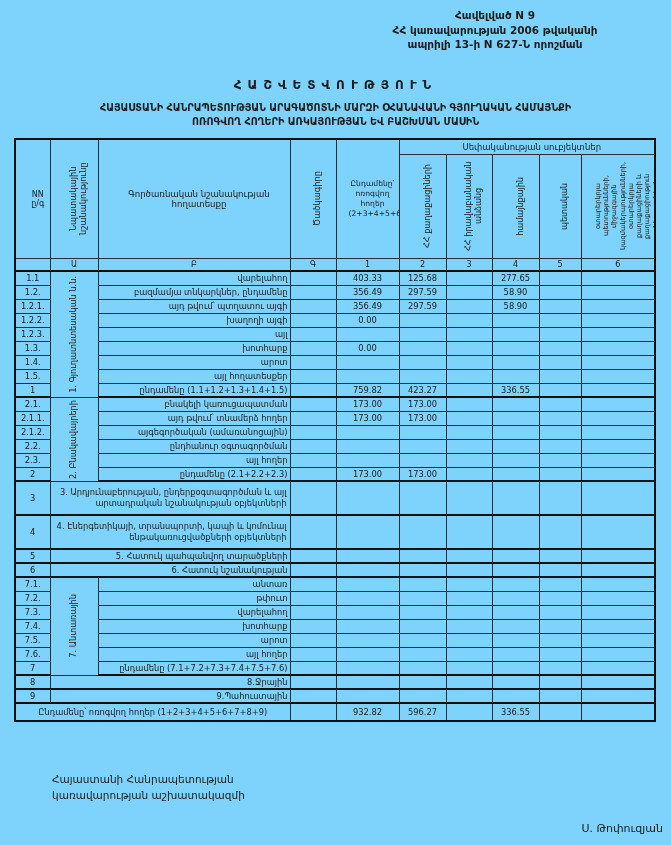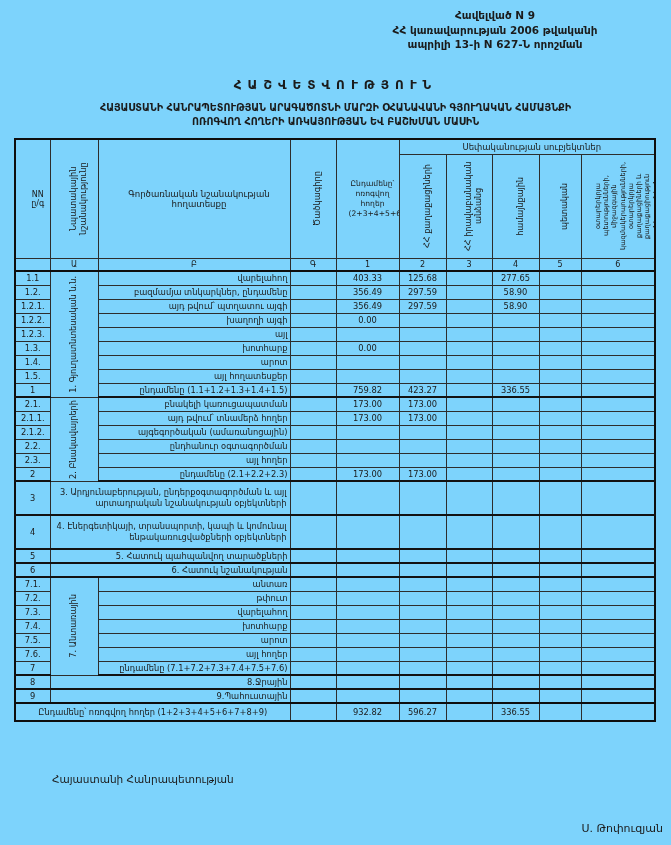--- a/index.html
+++ b/index.html
@@ -446,16 +446,17 @@
             <td class="val">336.55</td>
             <td class="val"></td>
             <td class="val"></td>
           </tr>
         </tbody>
     </table>
   </div>
 
   <div class="footer-left">
     <div>Հայաստանի Հանրապետության</div>
+    <div>կառավարության աշխատակազմի</div>
   </div>
   <div class="signature">Ս. Թոփուզյան</div>
 
 </div>
 
 </body></html>

